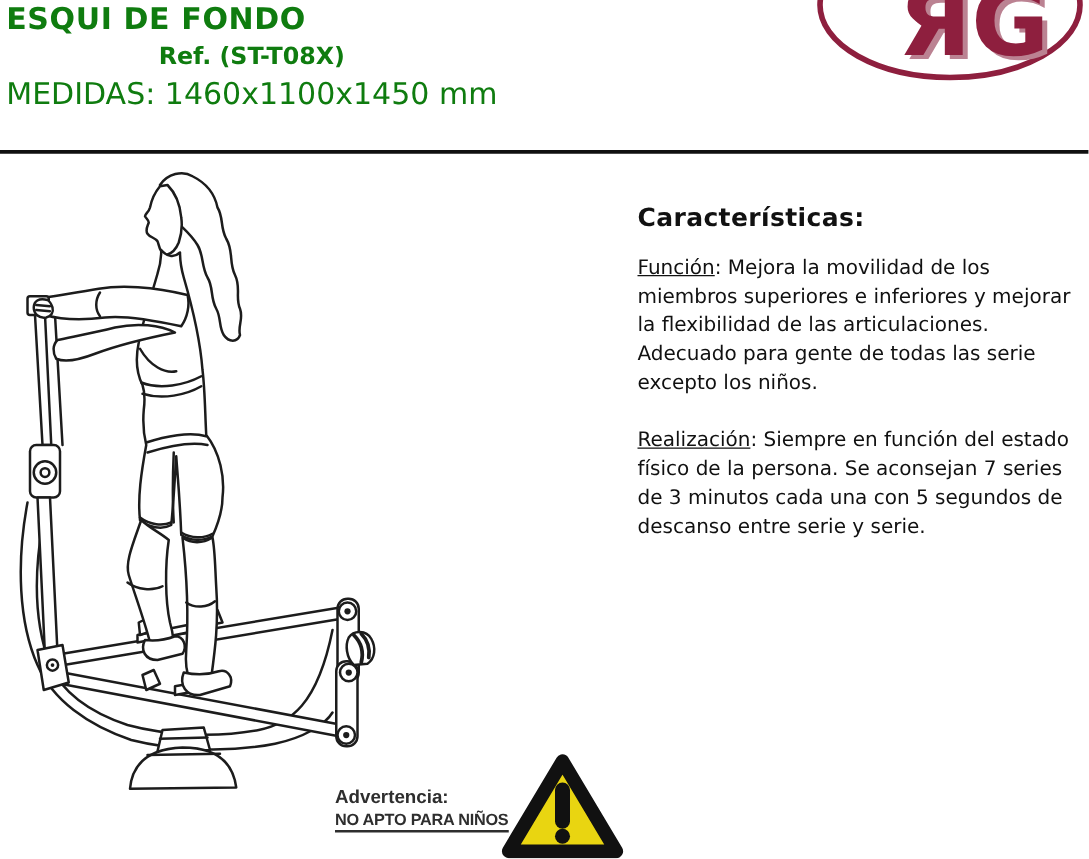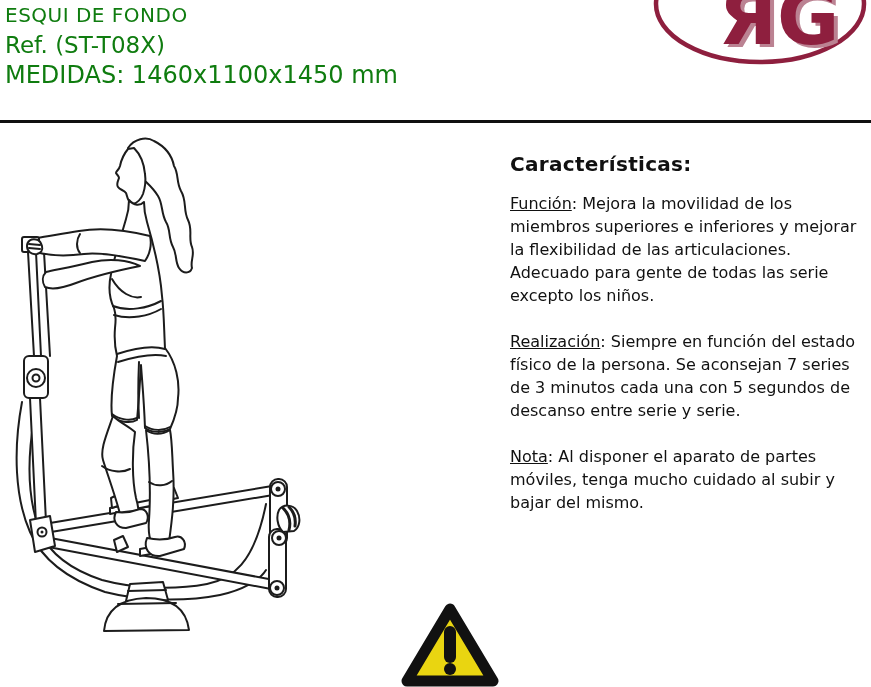--- a/index.html
+++ b/index.html
@@ -2,30 +2,30 @@
 <html><head>
 <meta charset="utf-8">
 <style>
   html,body { margin:0; padding:0; background:#ffffff; }
   .page {
     position:relative; width:871px; height:687px; background:#ffffff;
     overflow:hidden; font-family:"DejaVu Sans", sans-serif; color:#111;
   }
   
   .header-block { position:absolute; left:5px; top:1px; color:#0f7c0f; }
-  .header-title { font-size:20px; font-weight:normal; line-height:29px; letter-spacing:0.5px; }
-  .header-ref   { font-size:23px; font-weight:normal; line-height:30px; }
+  .header-title { font-size:24px; font-weight:bold; line-height:29px; letter-spacing:0.5px; }
+  .header-ref   { font-size:19px; font-weight:bold; line-height:30px;text-align:center; }
   .header-dim   { font-size:24px; font-weight:normal; line-height:30px; }
   .logo { position:absolute; left:648px; top:0px; }
   .divider { position:absolute; left:0; top:120px; width:871px; height:3px; background:#101010; }
   
   .illustration { position:absolute; left:0; top:128px; }
   .illustration * { vector-effect:non-scaling-stroke; }
   
-  .specs { position:absolute; left:510px; top:152px; width:356px; }
+  .specs { position:absolute; left:510px; top:162px; width:356px; }
   .specs h2 { font-size:20px; font-weight:bold; margin:0 0 16px 0; letter-spacing:0.3px; }
   .specs p  { font-size:16px; line-height:23px; margin:0 0 23px 0; }
   .specs .lead { text-decoration:underline; }
   
   .warn-text { position:absolute; left:268px; top:629px; color:#2e2e2e;
                font-family:"Liberation Sans", sans-serif; }
   .warn-text .w1 { font-size:15px; font-weight:bold; line-height:18px; }
   .warn-text .w2 { font-size:13px; font-weight:bold; letter-spacing:-0.2px;
                    display:inline-block; border-bottom:2px solid #2e2e2e; padding-bottom:1px; }
   .warn-tri { position:absolute; left:400px; top:602px; }
@@ -136,23 +136,26 @@
         <path d="M29,244 L40,245" fill="none"></path>
         <path d="M29,248 L40,249" fill="none"></path>
       </g>
     </g>
   </svg>
 
   <div class="specs">
     <h2>Características:</h2>
     <p><span class="lead">Función</span><span>: Mejora la movilidad de los miembros superiores e inferiores y mejorar la flexibilidad de las articulaciones. Adecuado para gente de todas las serie excepto los niños.</span></p>
     <p><span class="lead">Realización</span><span>: Siempre en función del estado físico de la persona. Se aconsejan 7 series de 3 minutos cada una con 5 segundos de descanso entre serie y serie.</span></p>
-    <p><span class="lead">Nota</span><span>: Al disponer el aparato de partes móviles, tenga mucho cuidado al subir y bajar del mismo.</span></p>
   </div>
 
+  <div class="warn-text">
+    <div class="w1">Advertencia:</div>
+    <div class="w2">NO APTO PARA NIÑOS</div>
+  </div>
 
   <svg class="warn-tri" width="100" height="85" viewBox="0 0 100 85" aria-hidden="true">
     <path d="M50,7 L93,79 L7,79 Z" fill="#e9d511" stroke="#111111" stroke-width="11" stroke-linejoin="round"></path>
     <path d="M50,30 L50,55" stroke="#111111" stroke-width="12" stroke-linecap="round"></path>
     <circle cx="50" cy="67" r="6" fill="#111111"></circle>
   </svg>
 
 </div>
 
 </body></html>

